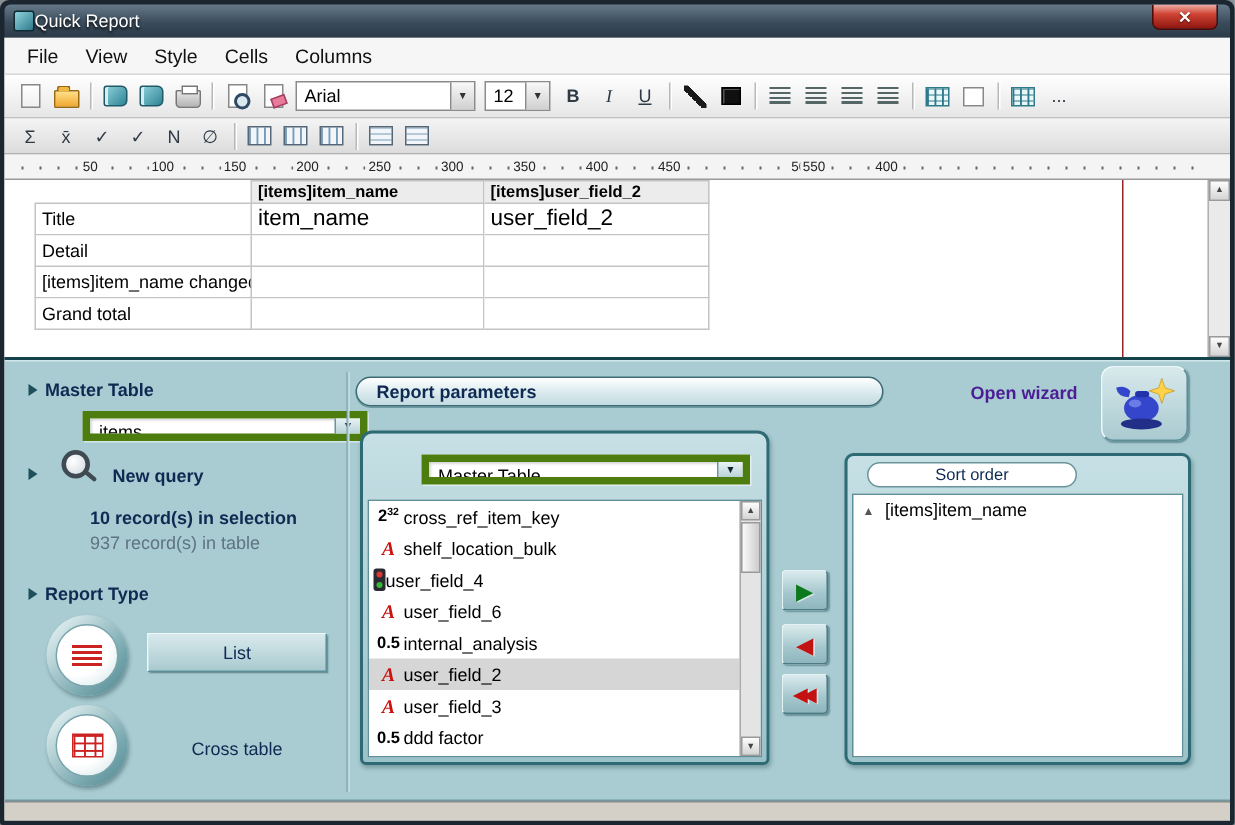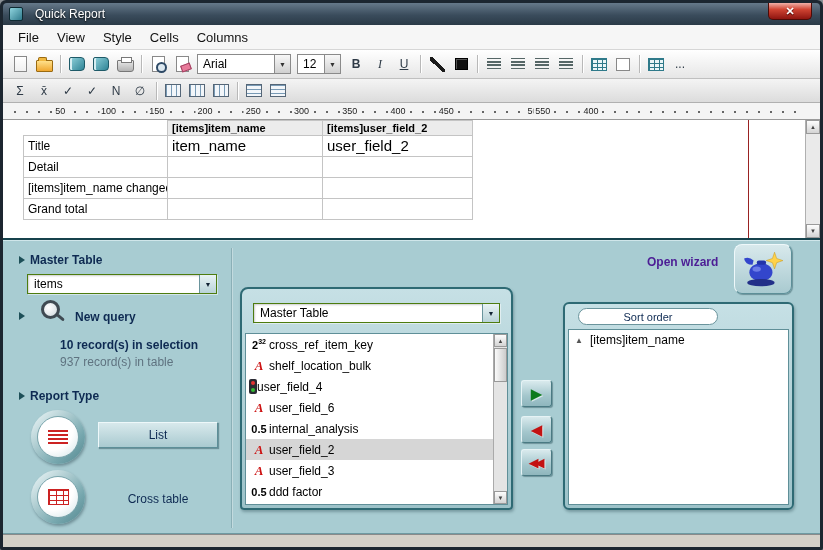--- a/index.html
+++ b/index.html
@@ -2,21 +2,21 @@
 <html><head>
 <meta charset="utf-8">
 <style>
   * { box-sizing: border-box; margin: 0; padding: 0; }
   body { font-family: "Liberation Sans", sans-serif; background: #9aa0a6; }
 
   .window { position: relative; width: 823px; height: 550px; background: #1c2630;
             padding: 3px; border-radius: 6px 6px 2px 2px; box-shadow: 0 3px 12px rgba(0,0,0,.55); }
 
   
-  .titlebar { height: 22px; display: flex; align-items: center; gap: 12px; padding: 0 6px;
+  .titlebar { height: 22px; display: flex; align-items: center; gap: 0; padding: 0 6px;
               background: linear-gradient(#66798a, #3a4c5c 55%, #2b3a47);
               border-radius: 4px 4px 0 0; position: relative; }
   .app-icon { width: 14px; height: 14px; border-radius: 2px; border: 1px solid #0e2a33;
               background: linear-gradient(135deg, #8fd4de, #2f7a8c); }
   .title-text { color: #fff; font-size: 12px; text-shadow: 0 1px 2px #000; }
   .close-btn { position: absolute; right: 8px; top: 0; width: 44px; height: 17px;
                background: linear-gradient(#efb0a8, #cf4433 40%, #8e1510);
                border: 1px solid #4d0b07; border-top: none; border-radius: 0 0 5px 5px;
                display: flex; align-items: center; justify-content: center; }
   .close-btn span { color: #fff; font-size: 11px; font-weight: bold; text-shadow: 0 1px 1px #400; }
@@ -111,22 +111,22 @@
   
   .bottom-panel { height: 296px; position: relative; background: #a8ccd2;
                   border-top: 2px solid #16424c; box-shadow: inset 0 1px 0 #cfe6ea, inset 0 -1px 0 #6e9aa2; }
   .bullet { position: absolute; width: 0; height: 0; border-left: 6px solid #1d4f58;
             border-top: 4px solid transparent; border-bottom: 4px solid transparent; }
   .side-label { position: absolute; font-size: 12px; font-weight: 700; color: #0e2a52; }
   .records { position: absolute; font-size: 12px; }
   .r1 { font-weight: 700; color: #0e2a52; }
   .r2 { color: #5f7380; }
 
-  .dd { position: absolute; background: #fff; border: 1px solid #4d7c0f; display: flex; align-items: stretch;
-        box-shadow: inset 1px 1px 2px rgba(0,0,0,.2), 1px 1px 0 rgba(255,255,255,.5); }
+  .dd { position: absolute; background: #fff; border: 5px solid #4d7c0f; display: flex; align-items: stretch;
+        box-shadow: inset 1px 1px 2px rgba(0,0,0,.2), 1px 1px 0 rgba(255,255,255,.5); margin-left: 28px; }
   .dd-text { flex: 1; font-size: 12px; color: #000; padding: 2px 6px; white-space: nowrap; overflow: hidden; }
   .dd-arrow { width: 17px; background: linear-gradient(#e8f2f4, #b9d3d8); border-left: 1px solid #6a949c;
               font-size: 7px; color: #123; display: flex; align-items: center; justify-content: center; }
 
   .magnifier { position: absolute; width: 24px; height: 24px; }
   .magnifier::before { content: ""; position: absolute; left: 0; top: 0; width: 13px; height: 13px;
         border: 3px solid #3f4a52; border-radius: 50%;
         background: radial-gradient(circle at 35% 35%, #fff, #cfd8dd); }
   .magnifier::after { content: ""; position: absolute; left: 15px; top: 16px; width: 9px; height: 3px;
         background: #3f4a52; border-radius: 2px; transform: rotate(40deg); }
@@ -255,21 +255,21 @@
         <button class="tb-btn">
           <span class="ic ic-printer"></span>
         </button>
         <span class="tb-sep"></span>
         <button class="tb-btn">
           <span class="ic ic-page-zoom"></span>
         </button>
         <button class="tb-btn">
           <span class="ic ic-page-erase"></span>
         </button>
-        <div class="combo" style="width: 94px; gap: 13px;">
+        <div class="combo" style="width: 120px; gap: 13px;">
           <span class="combo-field">Arial</span>
           <span class="combo-arrow">▼</span>
         </div>
         <div class="combo" style="width: 44px;">
           <span class="combo-field">12</span>
           <span class="combo-arrow">▼</span>
         </div>
         <button class="tb-btn">
           <span class="tb-text bold">B</span>
         </button>
@@ -419,20 +419,23 @@
 
       <div class="big-circle" style="left:28px;top:230px;">
         <div class="inner">
           <span class="glyph-cross"></span>
         </div>
       </div>
       <div class="cross-label">Cross table</div>
 
       <div class="v-divider"></div>
 
+      <div class="params-pill">
+        <span>Report parameters</span>
+      </div>
       <div class="open-wizard">Open wizard</div>
       <div class="raised-btn wizard-btn">
         <svg width="42" height="38" viewBox="0 0 40 36">
           <polygon points="31,2 33,8 39,10 33,12 31,18 29,12 23,10 29,8" fill="#ffd24a" stroke="#c89a20" stroke-width="0.5"></polygon>
           <path d="M10 14 q-7 0 -8 -6 q5 -2 9 2 z" fill="#3346cc"></path>
           <ellipse cx="18" cy="21" rx="11" ry="8.5" fill="#3346cc"></ellipse>
           <ellipse cx="14" cy="18" rx="4" ry="2.5" fill="#7a8aee" opacity="0.8"></ellipse>
           <rect x="14" y="10" width="9" height="4" rx="2" fill="#2233aa"></rect>
           <ellipse cx="18" cy="31" rx="13" ry="3.5" fill="#222f88"></ellipse>
         </svg>

